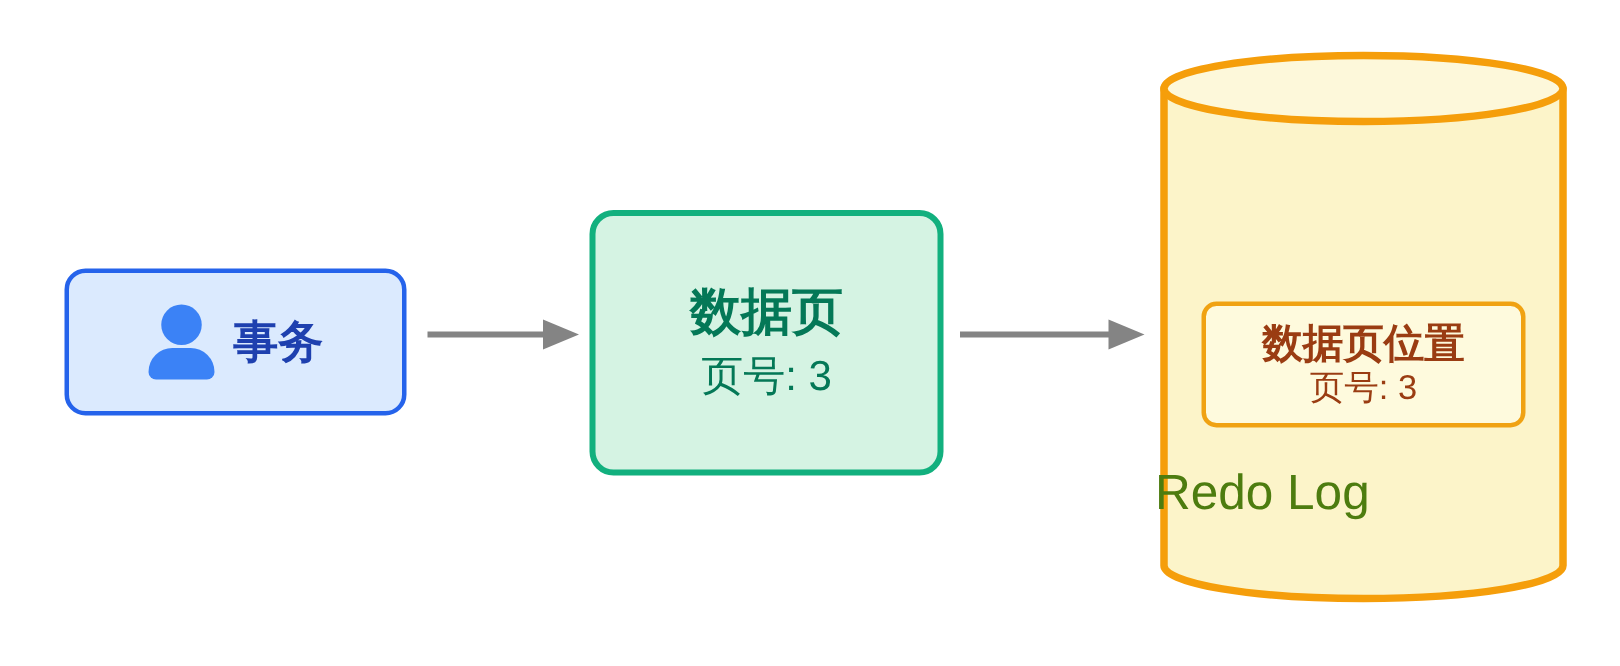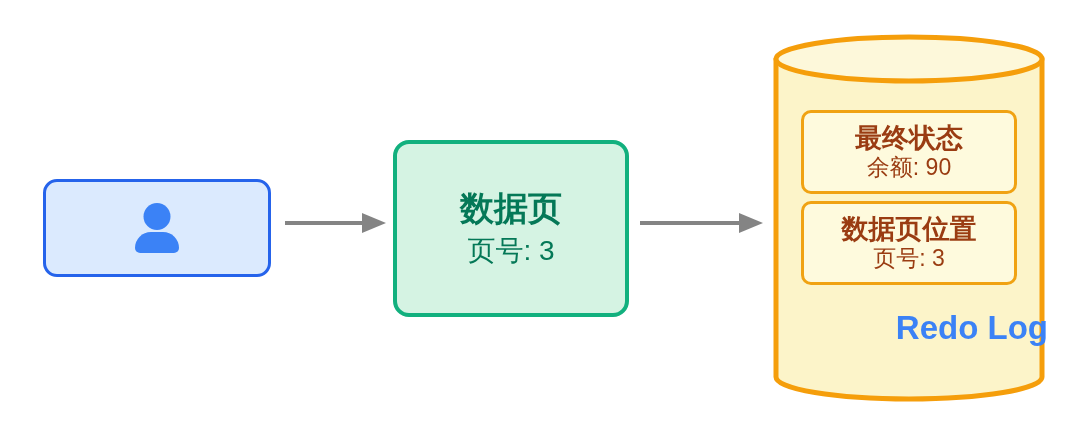--- a/index.html
+++ b/index.html
@@ -79,36 +79,37 @@
     color: #9a3c12;
   }
   .log-entry.entry-1 { top: 77px; }
   .log-entry.entry-2 { top: 168px; }
   .entry-title { font-size: 27px; font-weight: bold; line-height: 1.15; }
   .entry-value { font-size: 23px; line-height: 1.2; }
   .redo-log-label {
     position: absolute;
     left: 0; top: 276px;
     width: 100%;
-    text-align: right;
+    text-align: left;
     font-size: 33px;
-    font-weight: bold;
-    color: #3b82f6;
+    font-weight: normal;
+    color: #4d7c0f;
   }
 </style>
 </head>
 <body>
 
 <div class="canvas">
 
   <div class="transaction-node">
     <div class="user-icon">
       <div class="head"></div>
       <div class="shoulders"></div>
     </div>
+    <div class="transaction-label">事务</div>
   </div>
 
   <svg class="arrow" style="left:284px; top:209px;" width="104" height="28" viewBox="0 0 104 28">
     <line x1="1" y1="14" x2="80" y2="14" stroke="#848484" stroke-width="4"></line>
     <polygon points="78,4 102,14 78,24" fill="#848484"></polygon>
   </svg>
 
   <div class="data-page-node">
     <div class="data-page-title">数据页</div>
     <div class="data-page-line">页号: 3</div>
@@ -118,24 +119,20 @@
     <line x1="1" y1="14" x2="102" y2="14" stroke="#848484" stroke-width="4"></line>
     <polygon points="100,4 124,14 100,24" fill="#848484"></polygon>
   </svg>
 
   <div class="redo-log">
     <svg class="cylinder-svg" width="278" height="372" viewBox="0 0 278 372">
       <path d="M6 26 L6 344 A133 22 0 0 0 272 344 L272 26" fill="#fcf4c9" stroke="#f59e0b" stroke-width="5" stroke-linejoin="round" stroke-linecap="round"></path>
       <ellipse cx="139" cy="26" rx="133" ry="22" fill="#fdf8da" stroke="#f59e0b" stroke-width="5"></ellipse>
     </svg>
 
-    <div class="log-entry entry-1">
-      <div class="entry-title">最终状态</div>
-      <div class="entry-value">余额: 90</div>
-    </div>
 
     <div class="log-entry entry-2">
       <div class="entry-title">数据页位置</div>
       <div class="entry-value">页号: 3</div>
     </div>
 
     <div class="redo-log-label">Redo Log</div>
   </div>
 
 </div>

